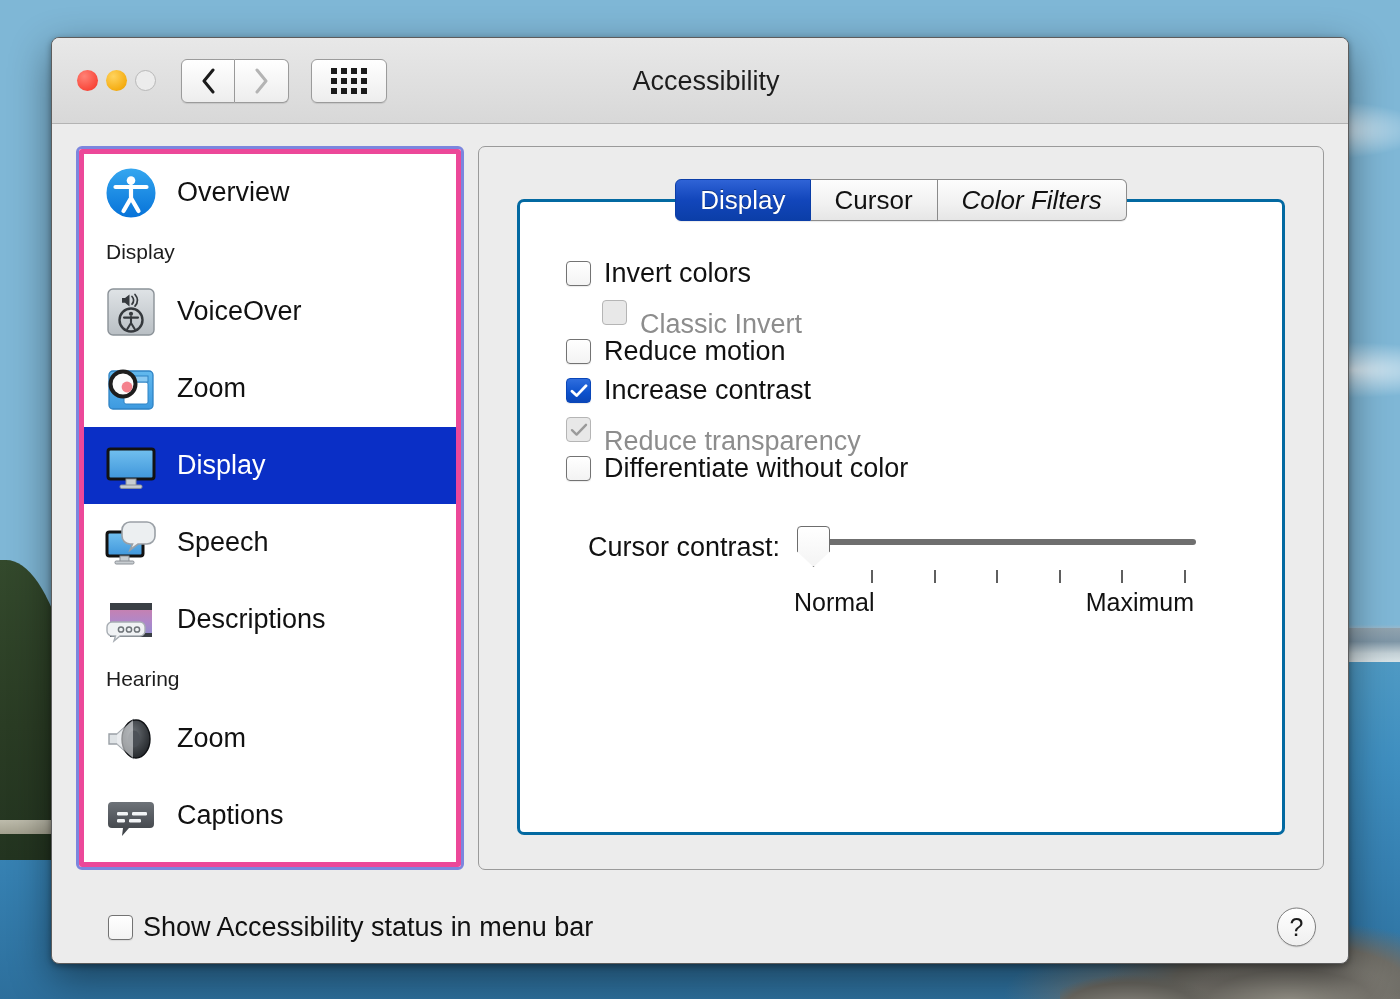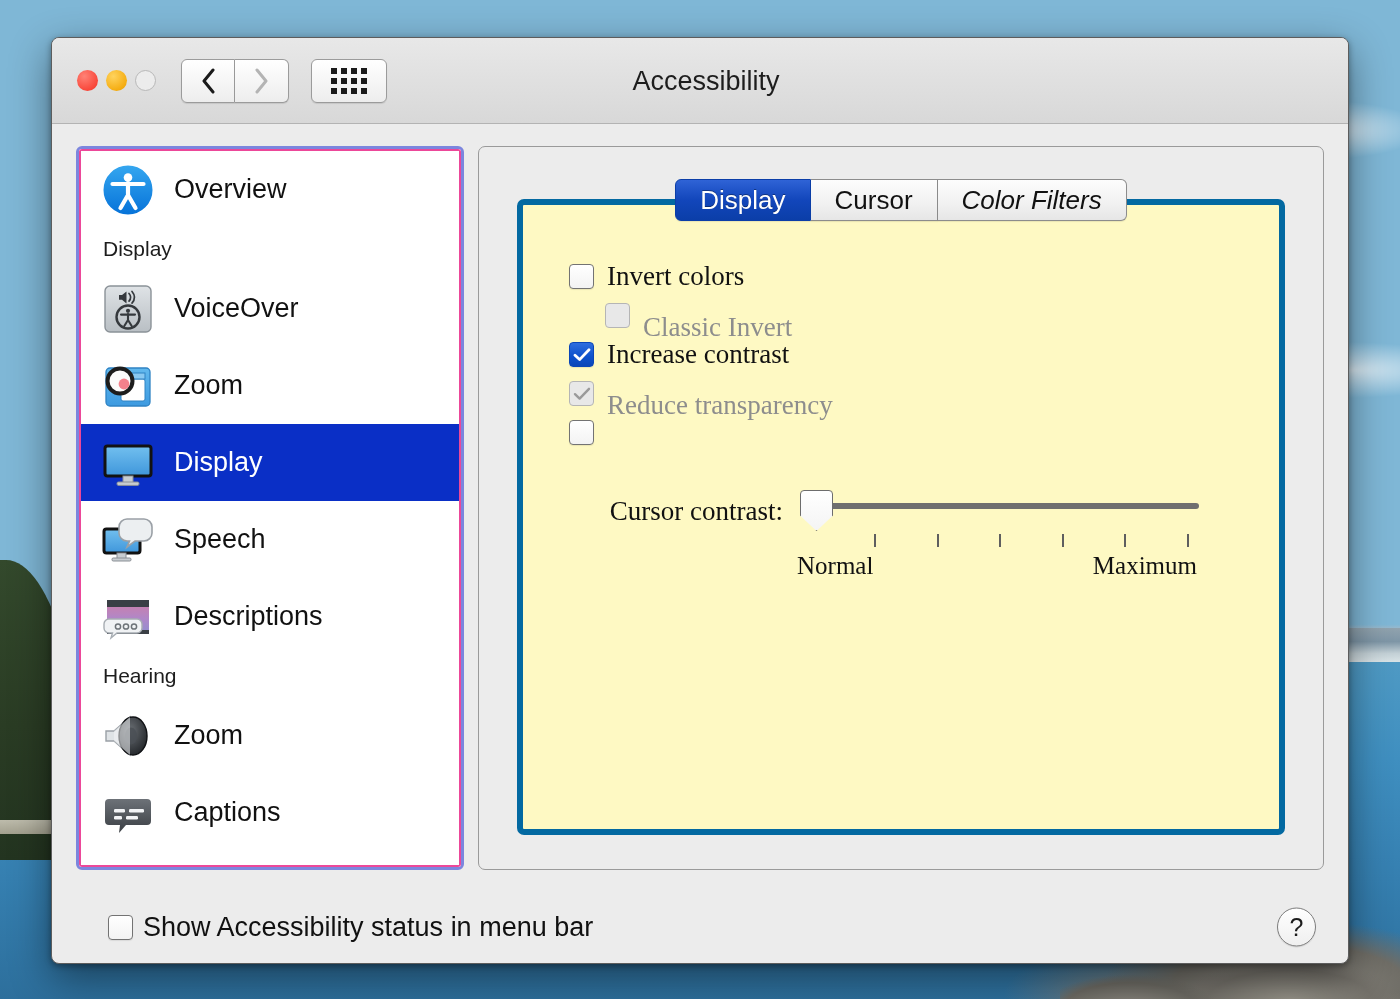--- a/index.html
+++ b/index.html
@@ -173,21 +173,21 @@
     border: 3px solid #7c86de;
     border-radius: 6px;
     padding: 0;
     background: #fff;
     overflow: hidden;
   }
   #sidebar {
     height: 100%;
     background: #fff;
     overflow: hidden;
-    border: 2px solid #ec4899;
+    border: 5px solid #ec4899;
   }
   .srow {
     display: flex; align-items: center;
     height: 77px;
     padding-left: 19px;
     gap: 18px;
   }
   .srow.selected { background: #0a2fc6; }
   .srow .lbl { font-size: 27px; color: #111; }
   .srow.selected .lbl { color: #fff; }
@@ -227,26 +227,25 @@
   .tab:last-child  { border-radius: 0 6px 6px 0; font-style: italic; }
   .tab.active {
     background: linear-gradient(to bottom, #2f63d6 0%, #1246bb 50%, #0b3ea8 100%);
     color: #fff;
     border-color: #0b3ea8;
     text-shadow: 0 -1px 0 rgba(0,0,0,.35);
   }
   #tabpanel {
     position: absolute;
     left: 38px; right: 38px; top: 52px; bottom: 34px;
-    border: 6px solid #0369a1;
+    border: 3px solid #0369a1;
     border-radius: 7px;
-    background: #fef9c3;
+    background: #ffffff;
     padding: 52px 0 0 0;
     overflow: hidden;
-    font-family: Liberation Serif, serif;
   }
 
   
   .chk-list { padding-left: 46px; }
   .chk-row {
     display: flex; align-items: center;
     gap: 13px;
     height: 39px;
   }
   .chk-row.indent { padding-left: 36px; }
@@ -555,20 +554,24 @@
             <div class="chk-row">
               <span class="cb"></span>
               <span class="chk-label">Invert colors</span>
             </div>
 
             <div class="chk-row indent dim">
               <span class="cb disabled"></span>
               <span class="chk-label">Classic Invert</span>
             </div>
 
+            <div class="chk-row">
+              <span class="cb"></span>
+              <span class="chk-label">Reduce motion</span>
+            </div>
 
             <div class="chk-row">
               <span class="cb checked">
                 <svg width="18" height="14" viewBox="0 0 18 14">
                   <polyline points="2,7.2 6.6,11.6 16,1.8" fill="none" stroke="#ffffff" stroke-width="2.8" stroke-linecap="round" stroke-linejoin="round"></polyline>
                 </svg>
               </span>
               <span class="chk-label">Increase contrast</span>
             </div>
 
@@ -576,20 +579,21 @@
               <span class="cb disabled">
                 <svg width="18" height="14" viewBox="0 0 18 14">
                   <polyline points="2,7.2 6.6,11.6 16,1.8" fill="none" stroke="#9a9a9a" stroke-width="2.4" stroke-linecap="round" stroke-linejoin="round"></polyline>
                 </svg>
               </span>
               <span class="chk-label">Reduce transparency</span>
             </div>
 
             <div class="chk-row">
               <span class="cb"></span>
+              <span class="chk-label">Differentiate without color</span>
             </div>
 
           </div>
 
           <div id="slider-row">
             <div id="slider-label">Cursor contrast:</div>
             <div id="slider-area">
               <div id="track"></div>
               <div id="thumb"></div>
               <span class="tick" style="left:77px;"></span>

